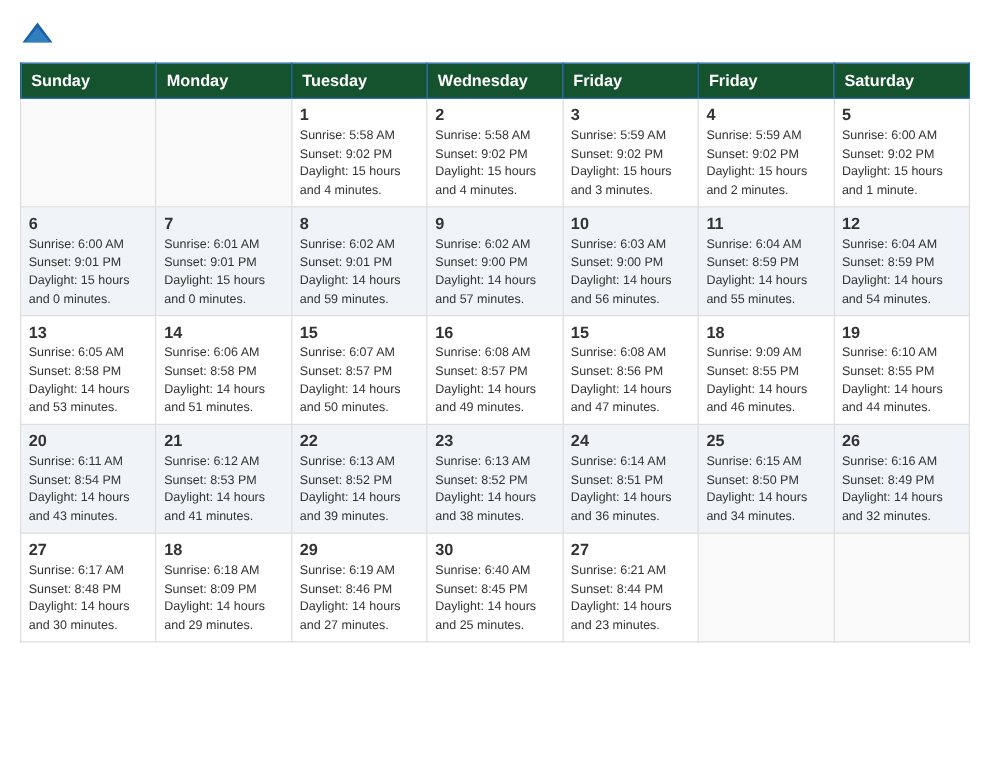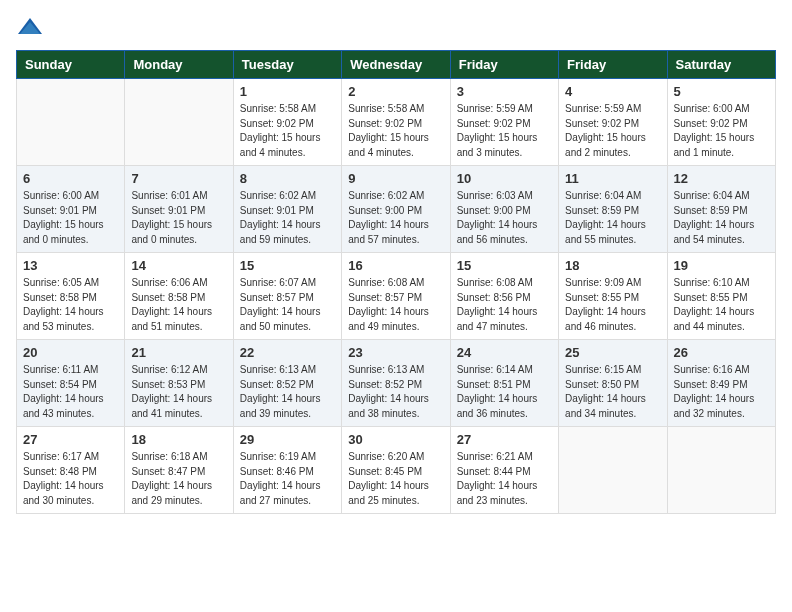--- a/index.html
+++ b/index.html
@@ -273,32 +273,32 @@
       <tr>
         <td>
           <div class="day-number">27</div>
           <div class="day-info">Sunrise: 6:17 AM
 Sunset: 8:48 PM
 Daylight: 14 hours and 30 minutes.</div>
         </td>
         <td>
           <div class="day-number">18</div>
           <div class="day-info">Sunrise: 6:18 AM
-Sunset: 8:47 PM
+Sunset: 8:09 PM
 Daylight: 14 hours and 29 minutes.</div>
         </td>
         <td>
           <div class="day-number">29</div>
           <div class="day-info">Sunrise: 6:19 AM
 Sunset: 8:46 PM
 Daylight: 14 hours and 27 minutes.</div>
         </td>
         <td>
           <div class="day-number">30</div>
-          <div class="day-info">Sunrise: 6:20 AM
+          <div class="day-info">Sunrise: 6:40 AM
 Sunset: 8:45 PM
 Daylight: 14 hours and 25 minutes.</div>
         </td>
         <td>
           <div class="day-number">27</div>
           <div class="day-info">Sunrise: 6:21 AM
 Sunset: 8:44 PM
 Daylight: 14 hours and 23 minutes.</div>
         </td>
         <td class="empty"></td>

